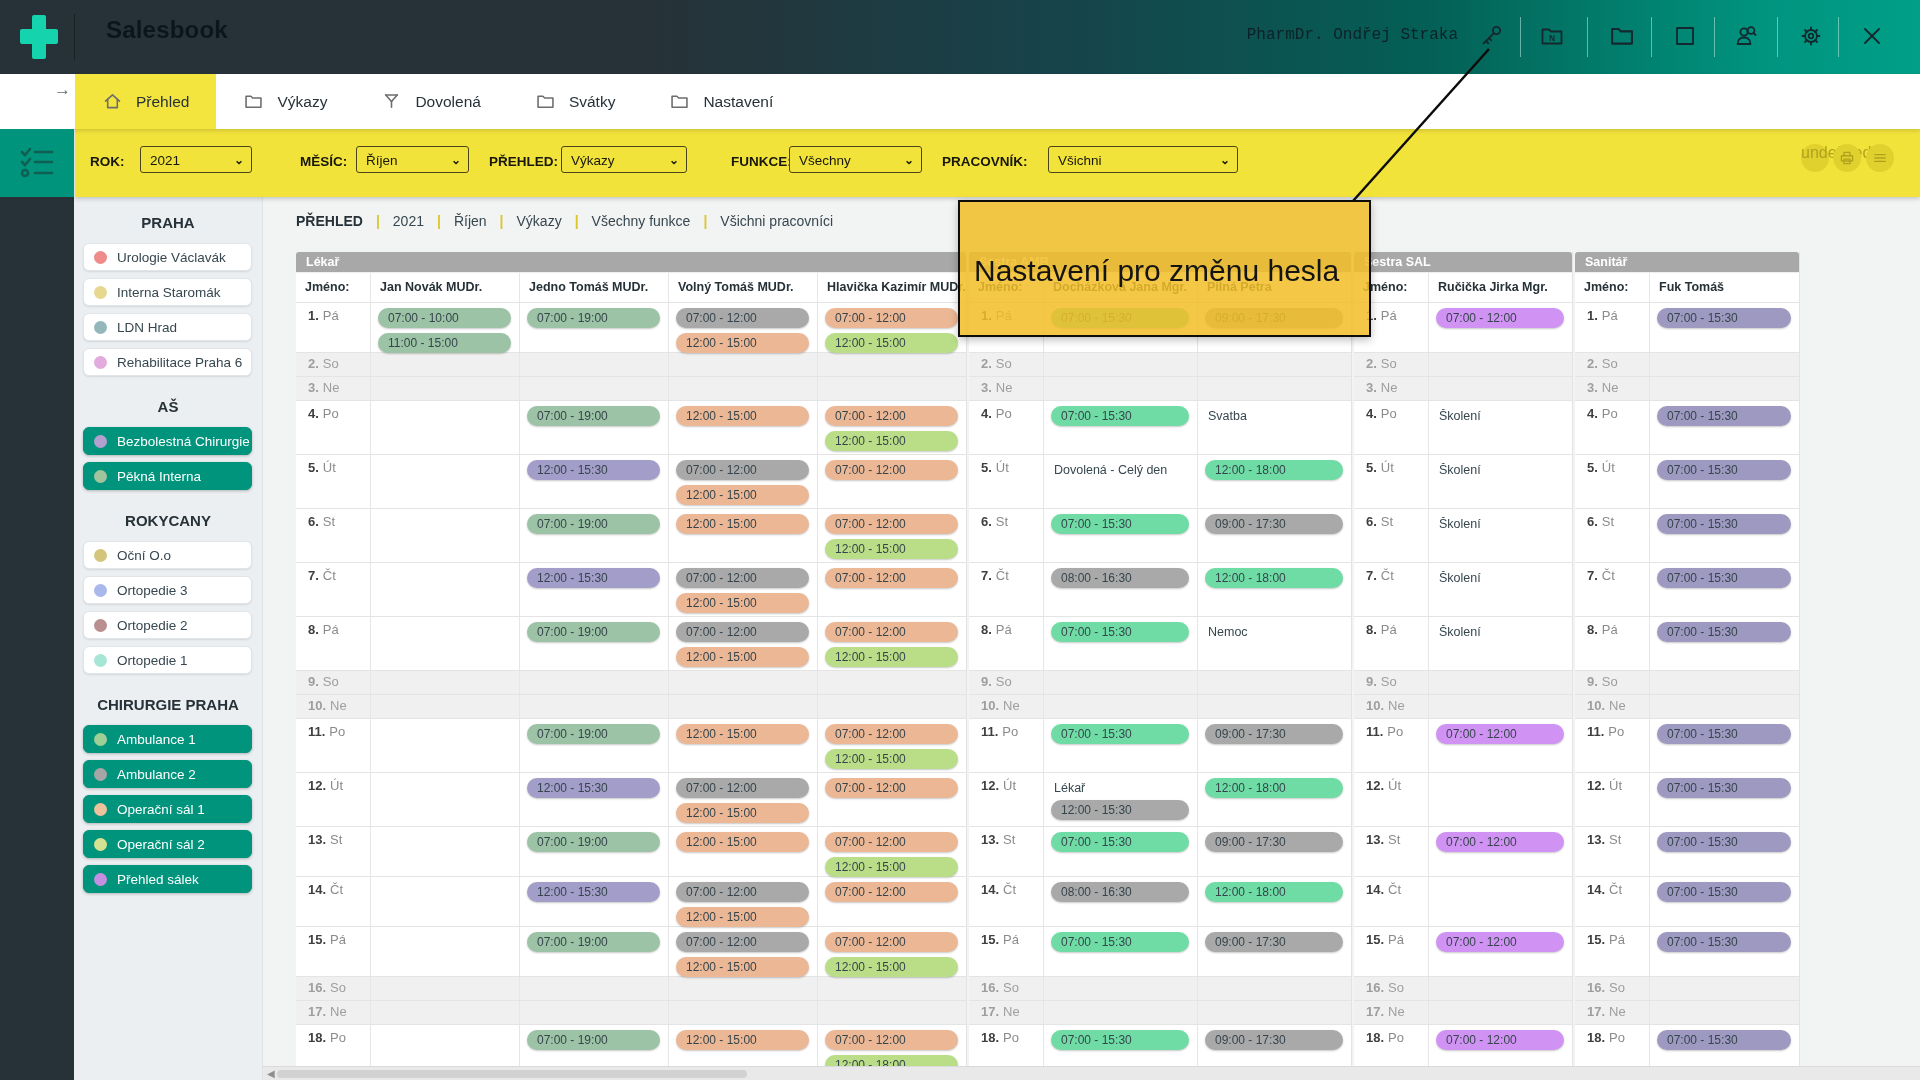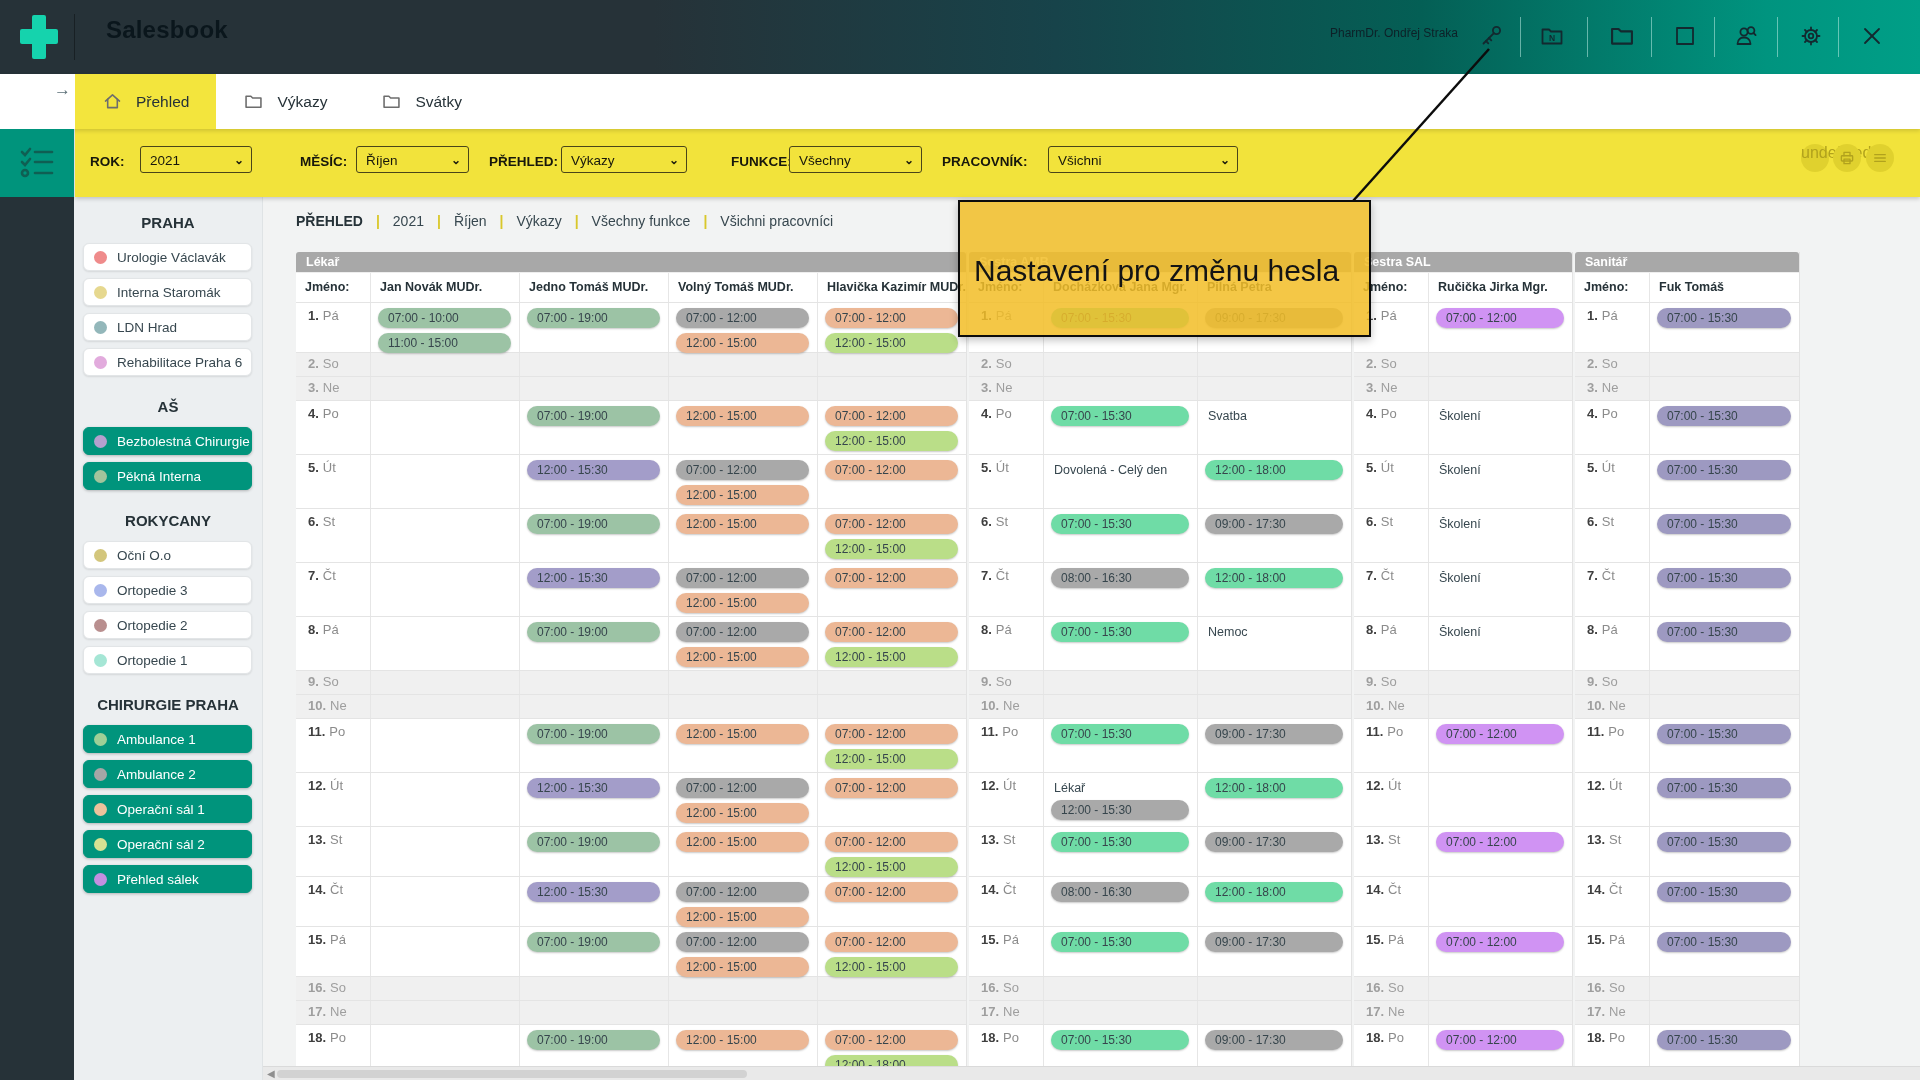--- a/index.html
+++ b/index.html
@@ -6,21 +6,21 @@
   .stage{position:relative;width:1920px;height:1080px;overflow:hidden;background:#f2f3f3;}
 
   
   .topbar{position:absolute;left:0;top:0;width:1920px;height:74px;
     background:linear-gradient(90deg,#263238 0%,#263238 34%,#17434a 55%,#045f55 74%,#00947f 92%,#009f87 100%);}
   .logo{position:absolute;left:20px;top:15px;width:38px;height:44px;}
   .logo .vbar{position:absolute;left:12px;top:0;width:14px;height:44px;background:#15d3ad;border-radius:2px;}
   .logo .hbar{position:absolute;left:0;top:14px;width:38px;height:15px;background:#15d3ad;border-radius:2px;}
   .topbar .logo-sep{position:absolute;left:74px;top:14px;width:1px;height:46px;background:rgba(0,0,0,.35);}
   .app-title{position:absolute;left:106px;top:16px;font-size:24px;font-weight:bold;color:#0a161c;letter-spacing:.2px;}
-  .user-name{position:absolute;right:462px;top:26px;font-size:12px;color:#0d2128;font-weight:500;}
+  .user-name{position:absolute;right:462px;top:26px;font-size:16px;color:#0d2128;font-weight:500;font-family:Liberation Mono, monospace;}
   .top-ic{position:absolute;top:22px;width:28px;height:28px;color:#13292f;}
   .top-ic svg{width:28px;height:28px;display:block;}
   .top-sep{position:absolute;top:17px;width:1px;height:40px;background:rgba(185,235,225,.55);}
 
   
   .tabsrow{position:absolute;left:0;top:74px;width:1920px;height:55px;background:#ffffff;box-shadow:0 2px 4px rgba(0,0,0,.14);z-index:6;}
   .collapse-arrow{position:absolute;left:54px;top:6px;color:#5c7078;font-size:17px;}
   .tabs{position:absolute;left:75px;top:0;height:55px;display:flex;}
   .tab{display:flex;align-items:center;height:55px;padding:0 27px;cursor:pointer;color:#263238;font-size:15.5px;}
   .tab .tico{width:21px;height:21px;margin-right:13px;color:#6d6d6d;}
@@ -169,24 +169,43 @@
           <span class="tico">
             <svg viewBox="0 0 24 24" fill="none" stroke="currentColor" stroke-width="1.8" stroke-linecap="round" stroke-linejoin="round">
               <path d="M3.5 6 H9 L11 8 H20.5 V18.5 H3.5 Z"></path>
             </svg>
           </span>
           <span>Výkazy</span>
         </div>
         <div class="tab">
           <span class="tico">
             <svg viewBox="0 0 24 24" fill="none" stroke="currentColor" stroke-width="1.8" stroke-linecap="round" stroke-linejoin="round">
+              <path d="M5.5 4.5 H18.5"></path>
+              <path d="M5.5 4.5 L12 12"></path>
+              <path d="M18.5 4.5 L12 12"></path>
+              <path d="M12 12 V18.5"></path>
+            </svg>
+          </span>
+          <span>Dovolená</span>
+        </div>
+        <div class="tab">
+          <span class="tico">
+            <svg viewBox="0 0 24 24" fill="none" stroke="currentColor" stroke-width="1.8" stroke-linecap="round" stroke-linejoin="round">
               <path d="M3.5 6 H9 L11 8 H20.5 V18.5 H3.5 Z"></path>
             </svg>
           </span>
           <span>Svátky</span>
+        </div>
+        <div class="tab">
+          <span class="tico">
+            <svg viewBox="0 0 24 24" fill="none" stroke="currentColor" stroke-width="1.8" stroke-linecap="round" stroke-linejoin="round">
+              <path d="M3.5 6 H9 L11 8 H20.5 V18.5 H3.5 Z"></path>
+            </svg>
+          </span>
+          <span>Nastavení</span>
         </div>
       </div>
   </div>
 
   <div class="tealblock">
     <svg viewBox="0 0 36 34" fill="none" stroke="currentColor" stroke-width="2.6" stroke-linecap="round">
       <path d="M3 6 L6 9 L11 3"></path>
         <path d="M16 6 H33"></path>
       <path d="M3 16 L6 19 L11 13"></path>
         <path d="M16 16 H33"></path>

